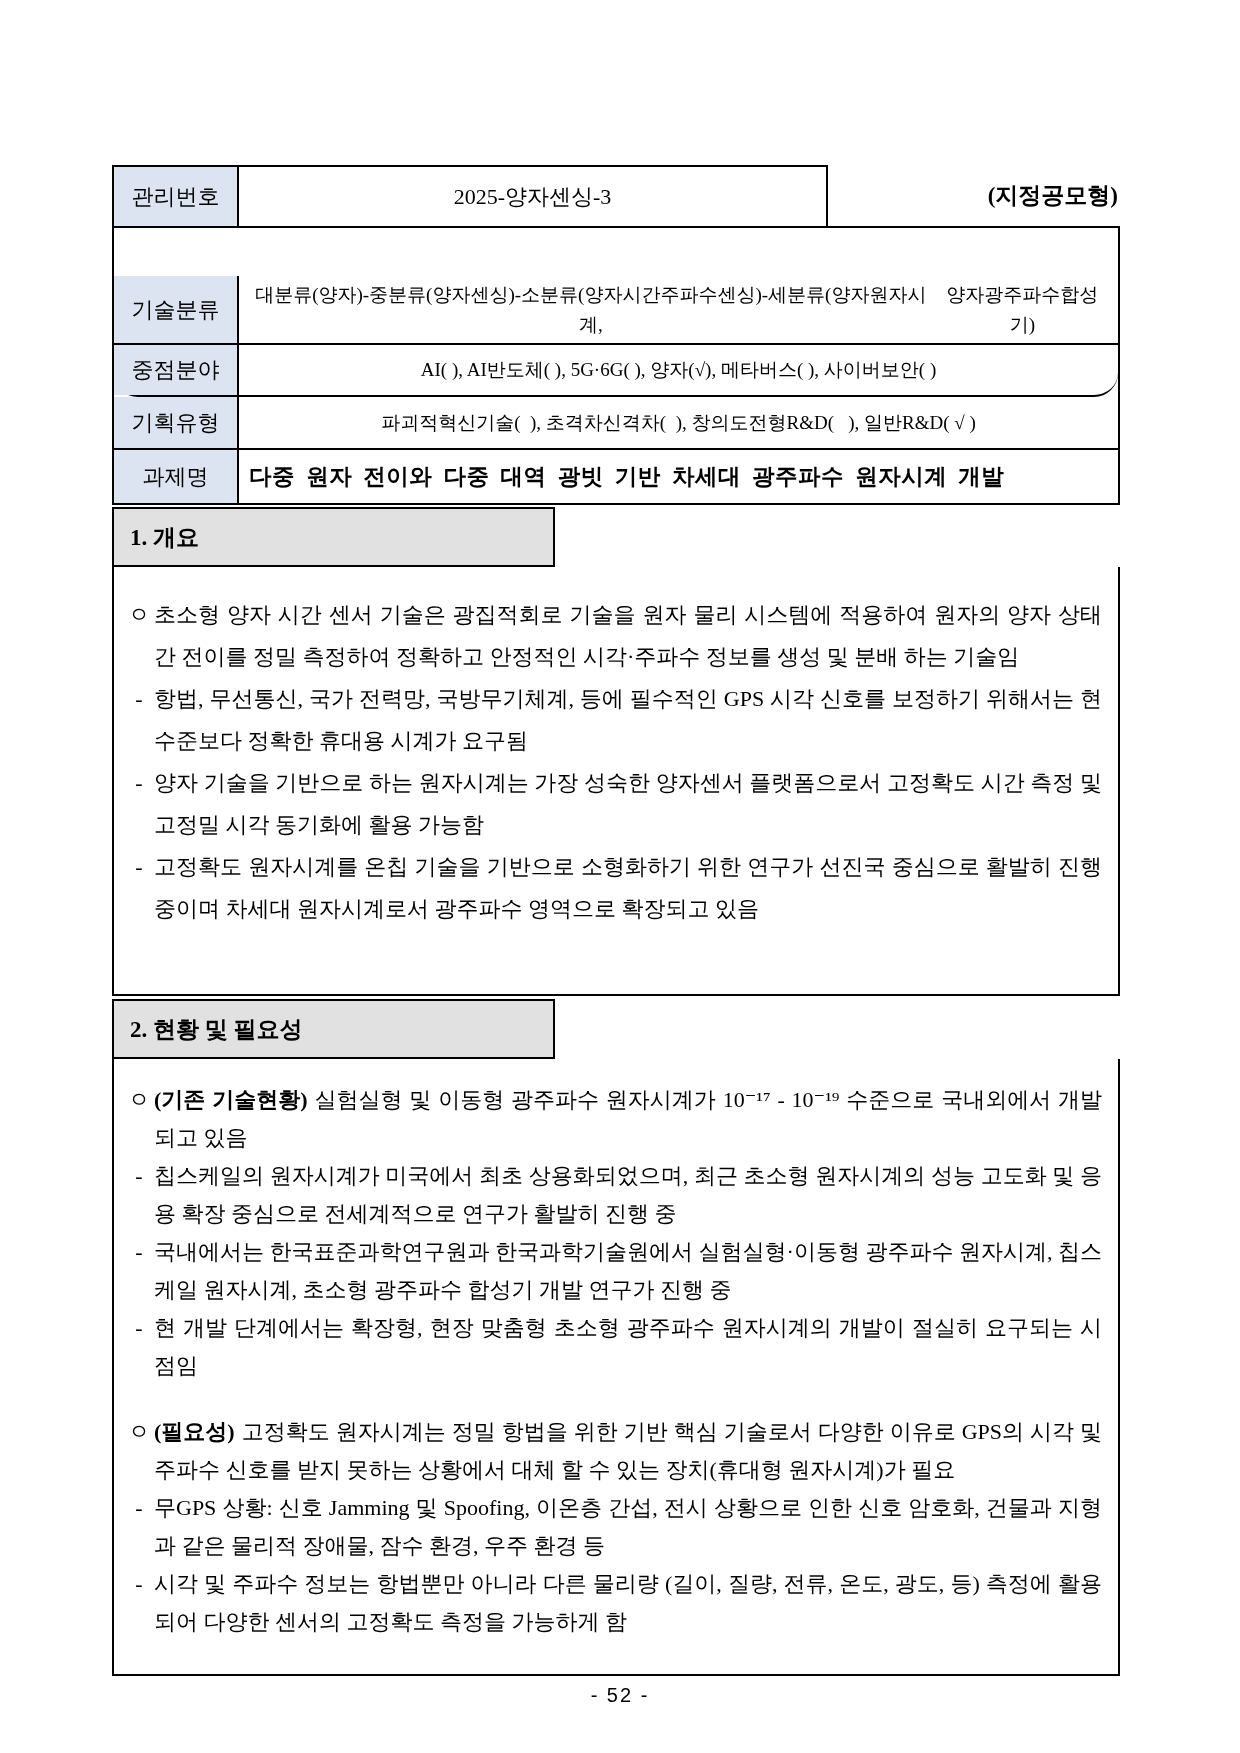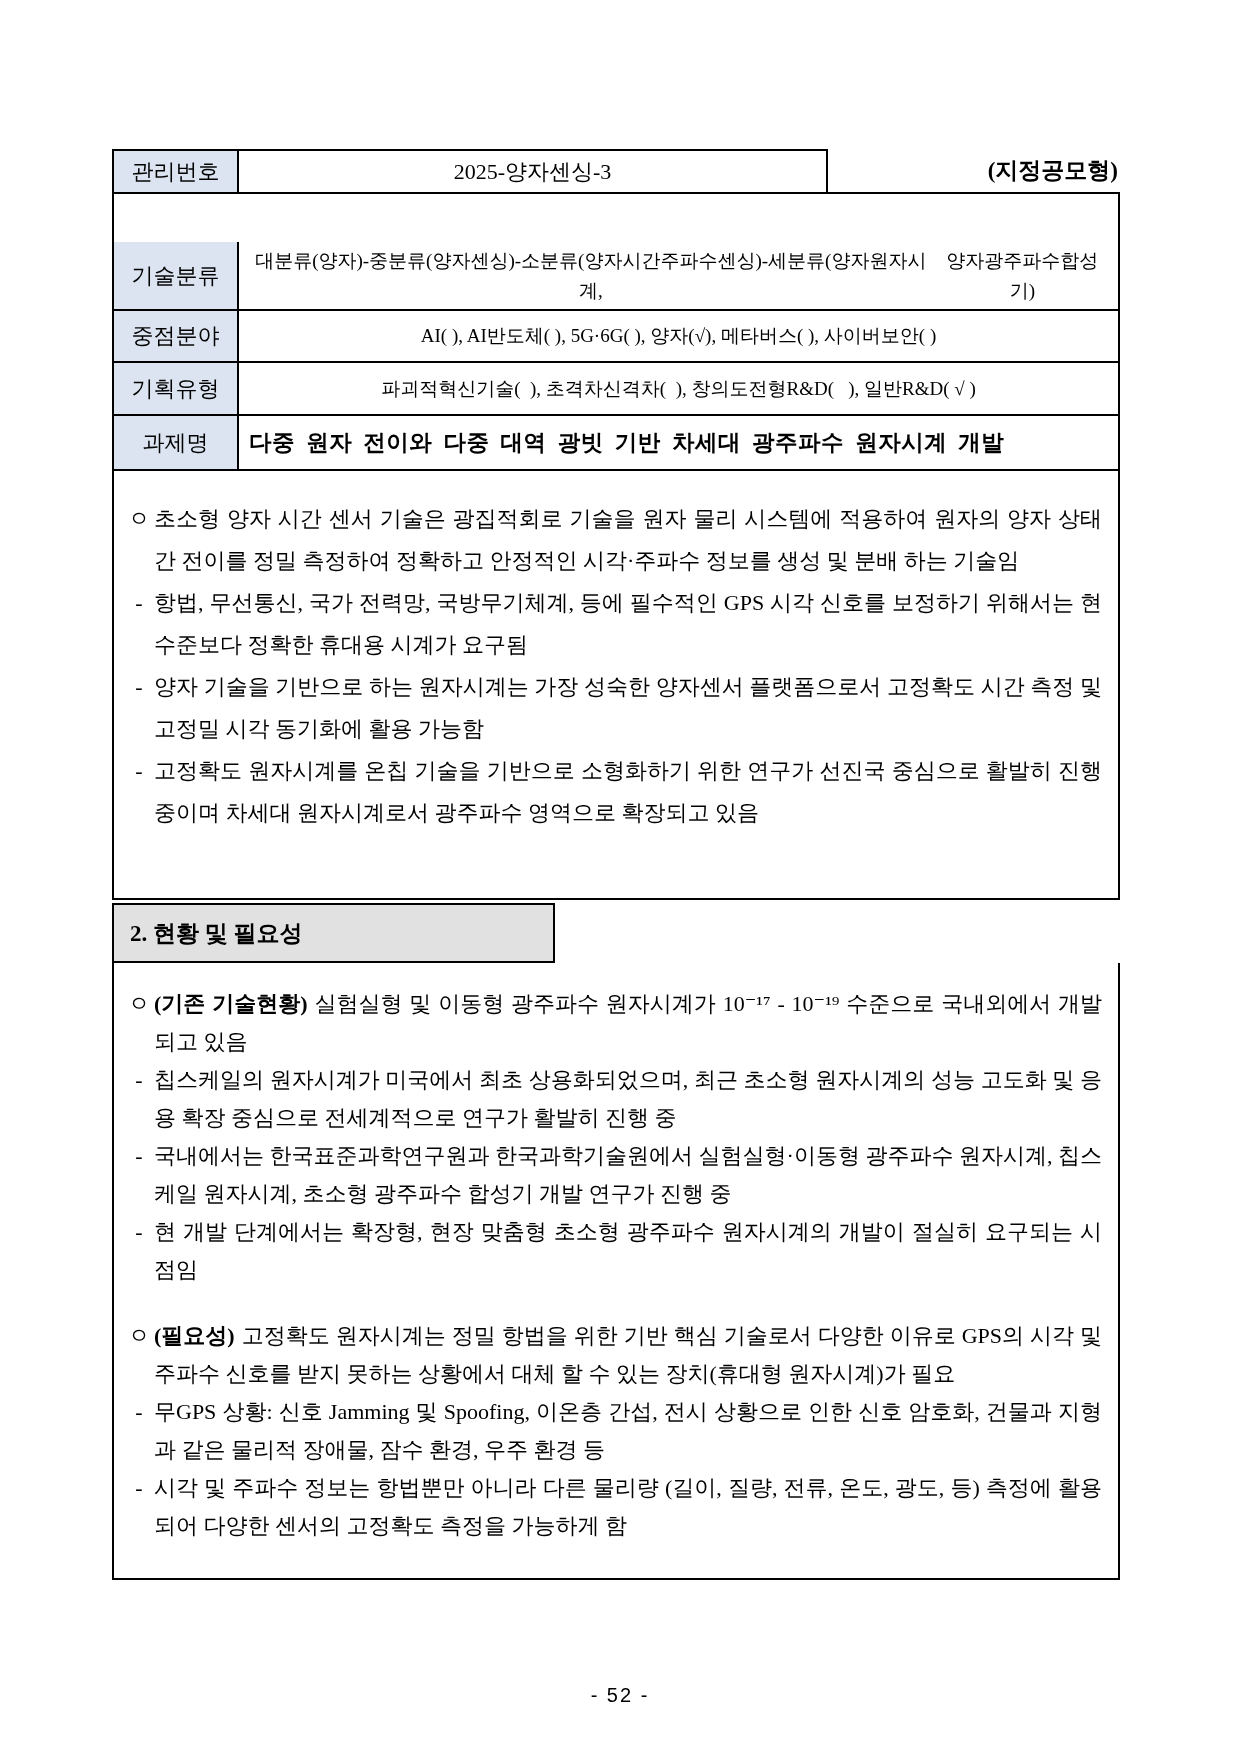--- a/index.html
+++ b/index.html
@@ -7,38 +7,38 @@
     position:relative;
     width:1240px; height:1753px;
     background:#ffffff;
     font-family:"Liberation Serif","DejaVu Serif",serif;
     color:#000;
     overflow:hidden;
   }
   .content { position:absolute; left:112px; top:149px; width:1008px; }
 
   
-  .row1 { display:flex; height:43px; }
+  .row1 { display:flex; height:61px;margin-top:16px; }
   .row1-box { width:716px; display:flex; border:2px solid #000; border-bottom:none; box-sizing:border-box; }
   .cell-label {
     width:125px; flex:none; background:#dbe4f0; border-right:2px solid #000;
     display:flex; align-items:center; justify-content:center;
     font-size:22px; box-sizing:border-box; text-align:center;
   }
   .row1-value { flex:1; display:flex; align-items:center; justify-content:center; font-size:22px; }
   .notice {
     flex:1; display:flex; align-items:center; justify-content:flex-end;
     font-weight:bold; font-size:23px; padding-right:2px;
   }
 
   .info-table { border:2px solid #000; box-sizing:border-box; }
   .irow { display:flex; border-bottom:2px solid #000; box-sizing:border-box; }
   .irow:last-child { border-bottom:none; }
   .irow-tech  { height:69px;margin-top:48px; }
-  .irow-focus { height:52px; }
+  .irow-focus { height:52px;border-radius:24px; }
   .irow-plan  { height:53px; }
   .irow-title { height:53px;border-radius:10px; }
   .ivalue {
     flex:1; display:flex; flex-direction:row; align-items:center; justify-content:center;
     text-align:center; font-size:19px; line-height:30px; padding:0 8px;
   }
   .ivalue-title {
     flex:1; display:flex; align-items:center; justify-content:flex-start;
     text-align:left; font-size:22.5px; font-weight:bold; padding:0 8px 0 10px;
     word-spacing:5px; letter-spacing:0.5px;
@@ -101,20 +101,21 @@
       <div class="irow irow-plan">
         <div class="cell-label">기획유형</div>
         <div class="ivalue">파괴적혁신기술(&nbsp;&nbsp;), 초격차신격차(&nbsp;&nbsp;), 창의도전형R&amp;D(&nbsp;&nbsp;&nbsp;), 일반R&amp;D(&nbsp;√&nbsp;)</div>
       </div>
       <div class="irow irow-title">
         <div class="cell-label">과제명</div>
         <div class="ivalue-title">다중 원자 전이와 다중 대역 광빗 기반 차세대 광주파수 원자시계 개발</div>
       </div>
     </div>
 
+    <div class="sec-header">1. 개요</div>
     <div class="sec-body sec-body-1">
       <div class="para">
         <span class="bullet">ㅇ</span>
         <div class="ptext"><b class="pbold"></b><span>초소형 양자 시간 센서 기술은 광집적회로 기술을 원자 물리 시스템에 적용하여 원자의 양자 상태 간 전이를 정밀 측정하여 정확하고 안정적인 시각·주파수 정보를 생성 및 분배 하는 기술임</span></div>
       </div>
       <div class="para">
         <span class="bullet">-</span>
         <div class="ptext"><b class="pbold"></b><span>항법, 무선통신, 국가 전력망, 국방무기체계, 등에 필수적인 GPS 시각 신호를 보정하기 위해서는 현 수준보다 정확한 휴대용 시계가 요구됨</span></div>
       </div>
       <div class="para">

